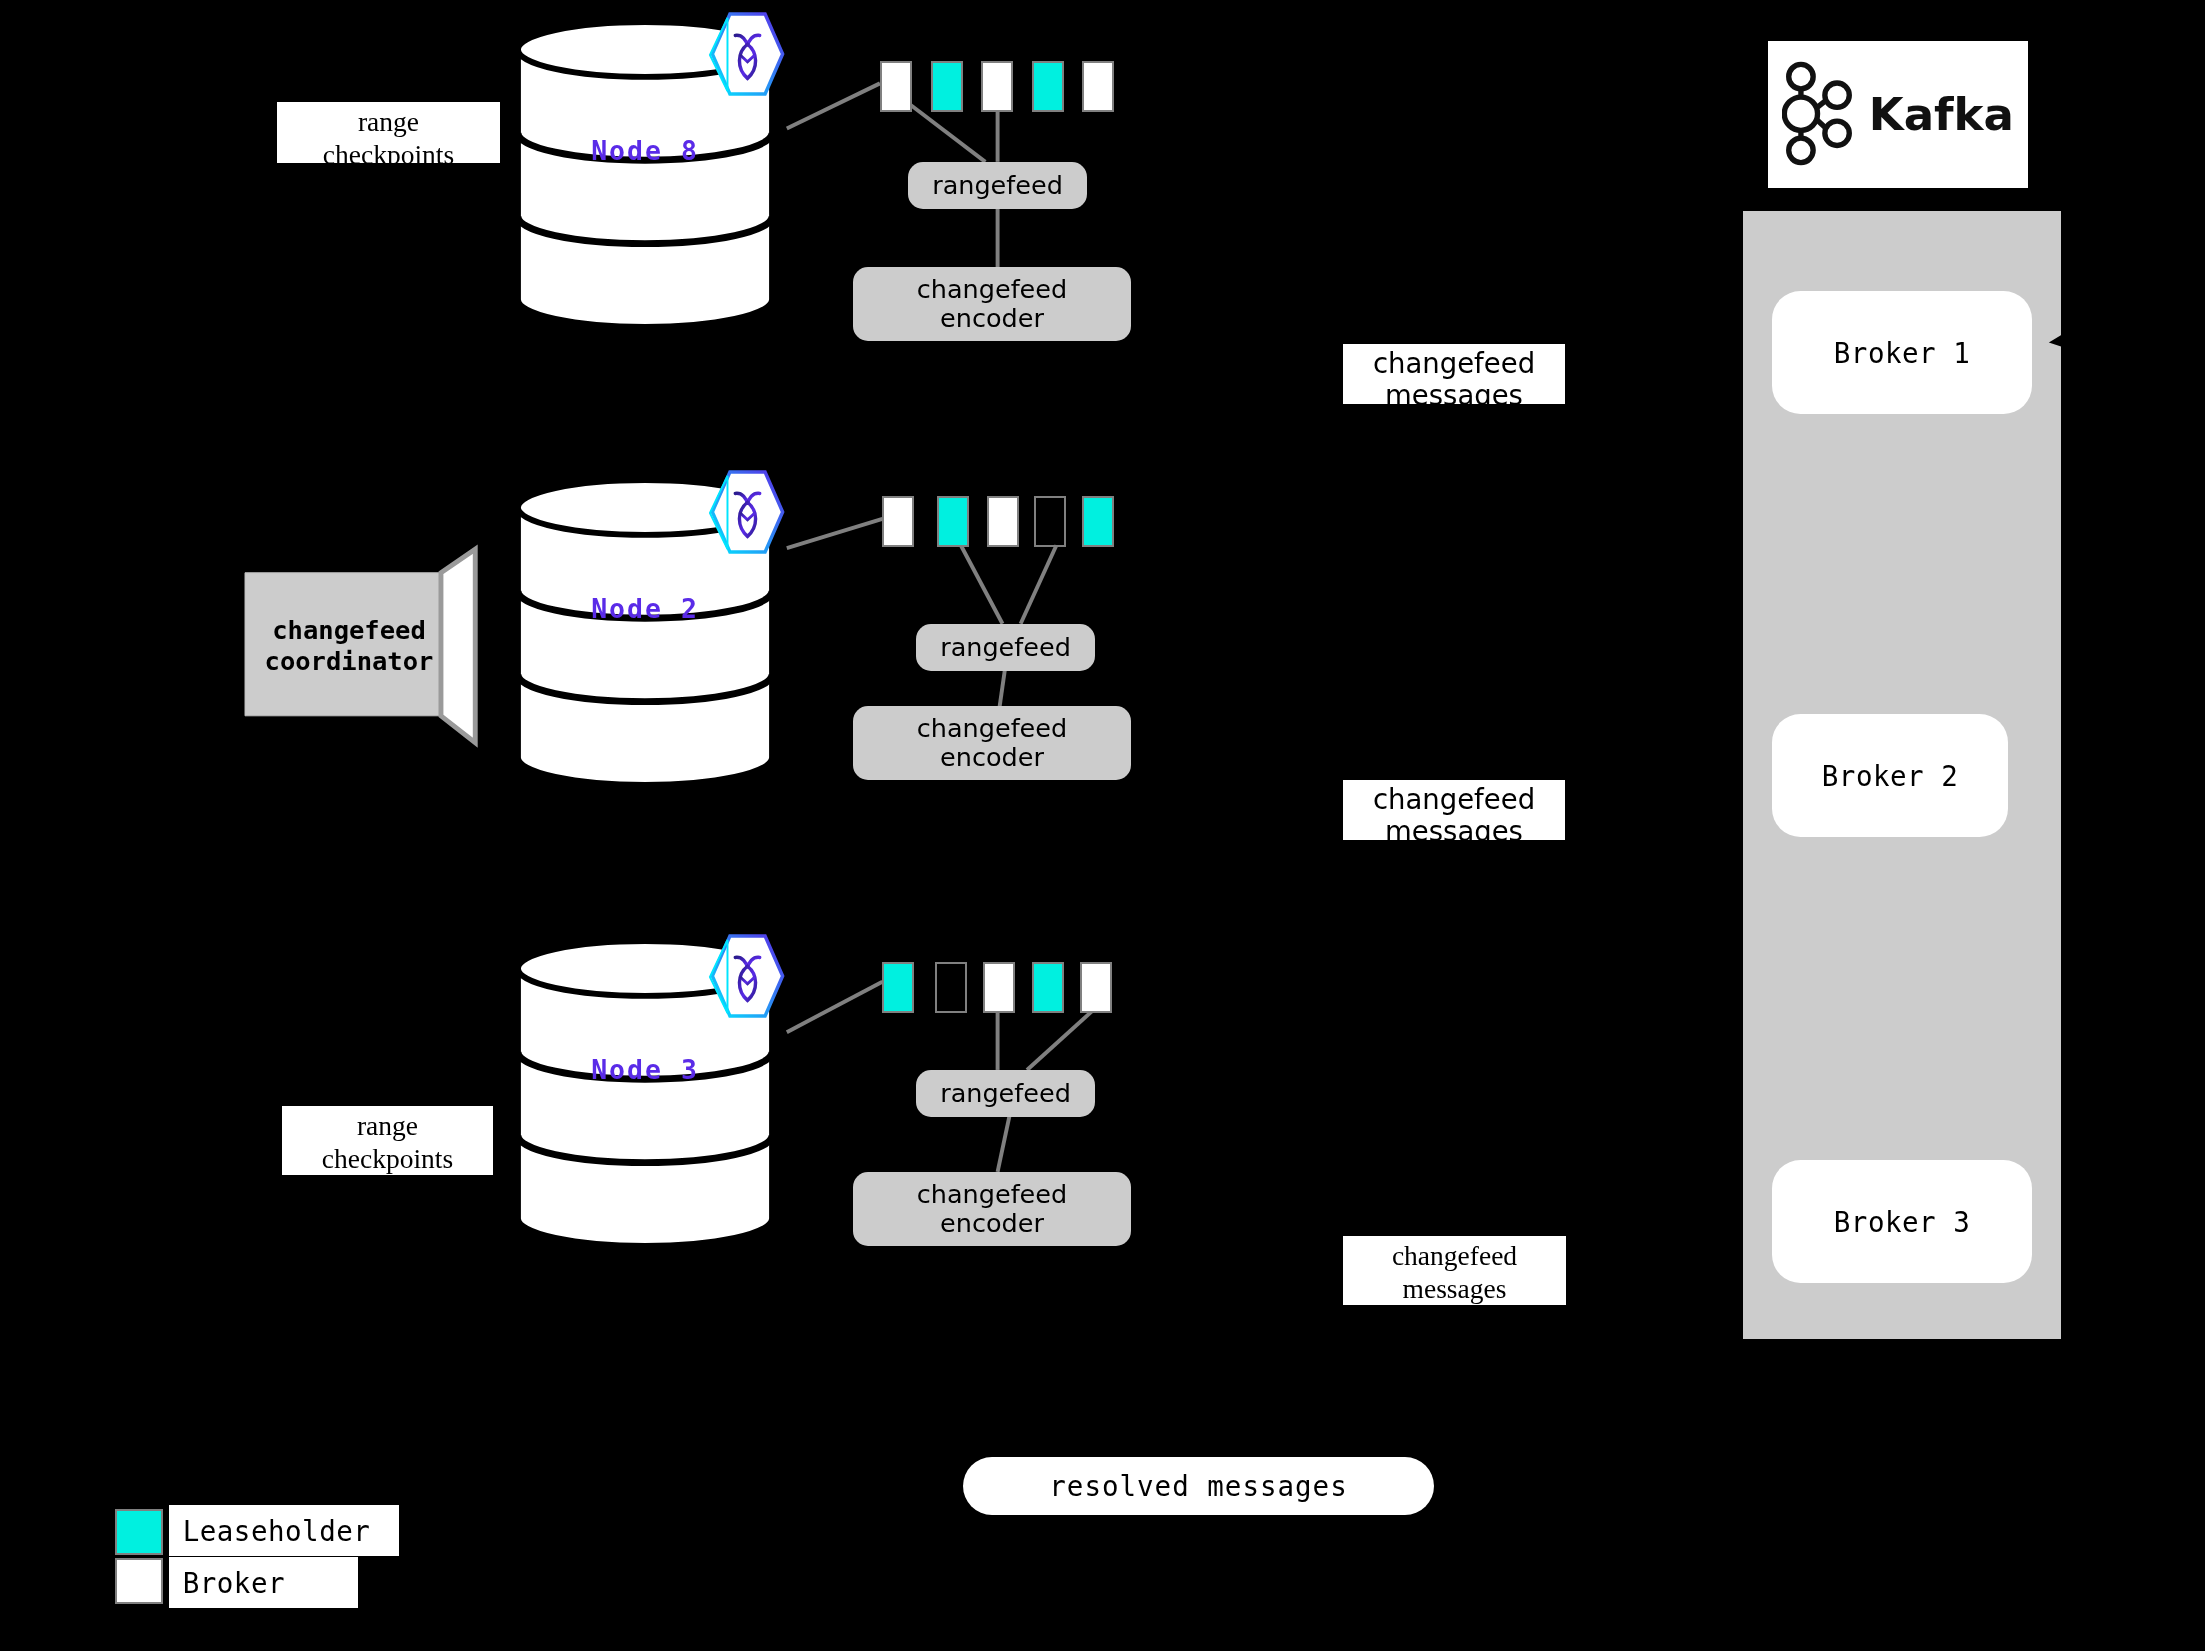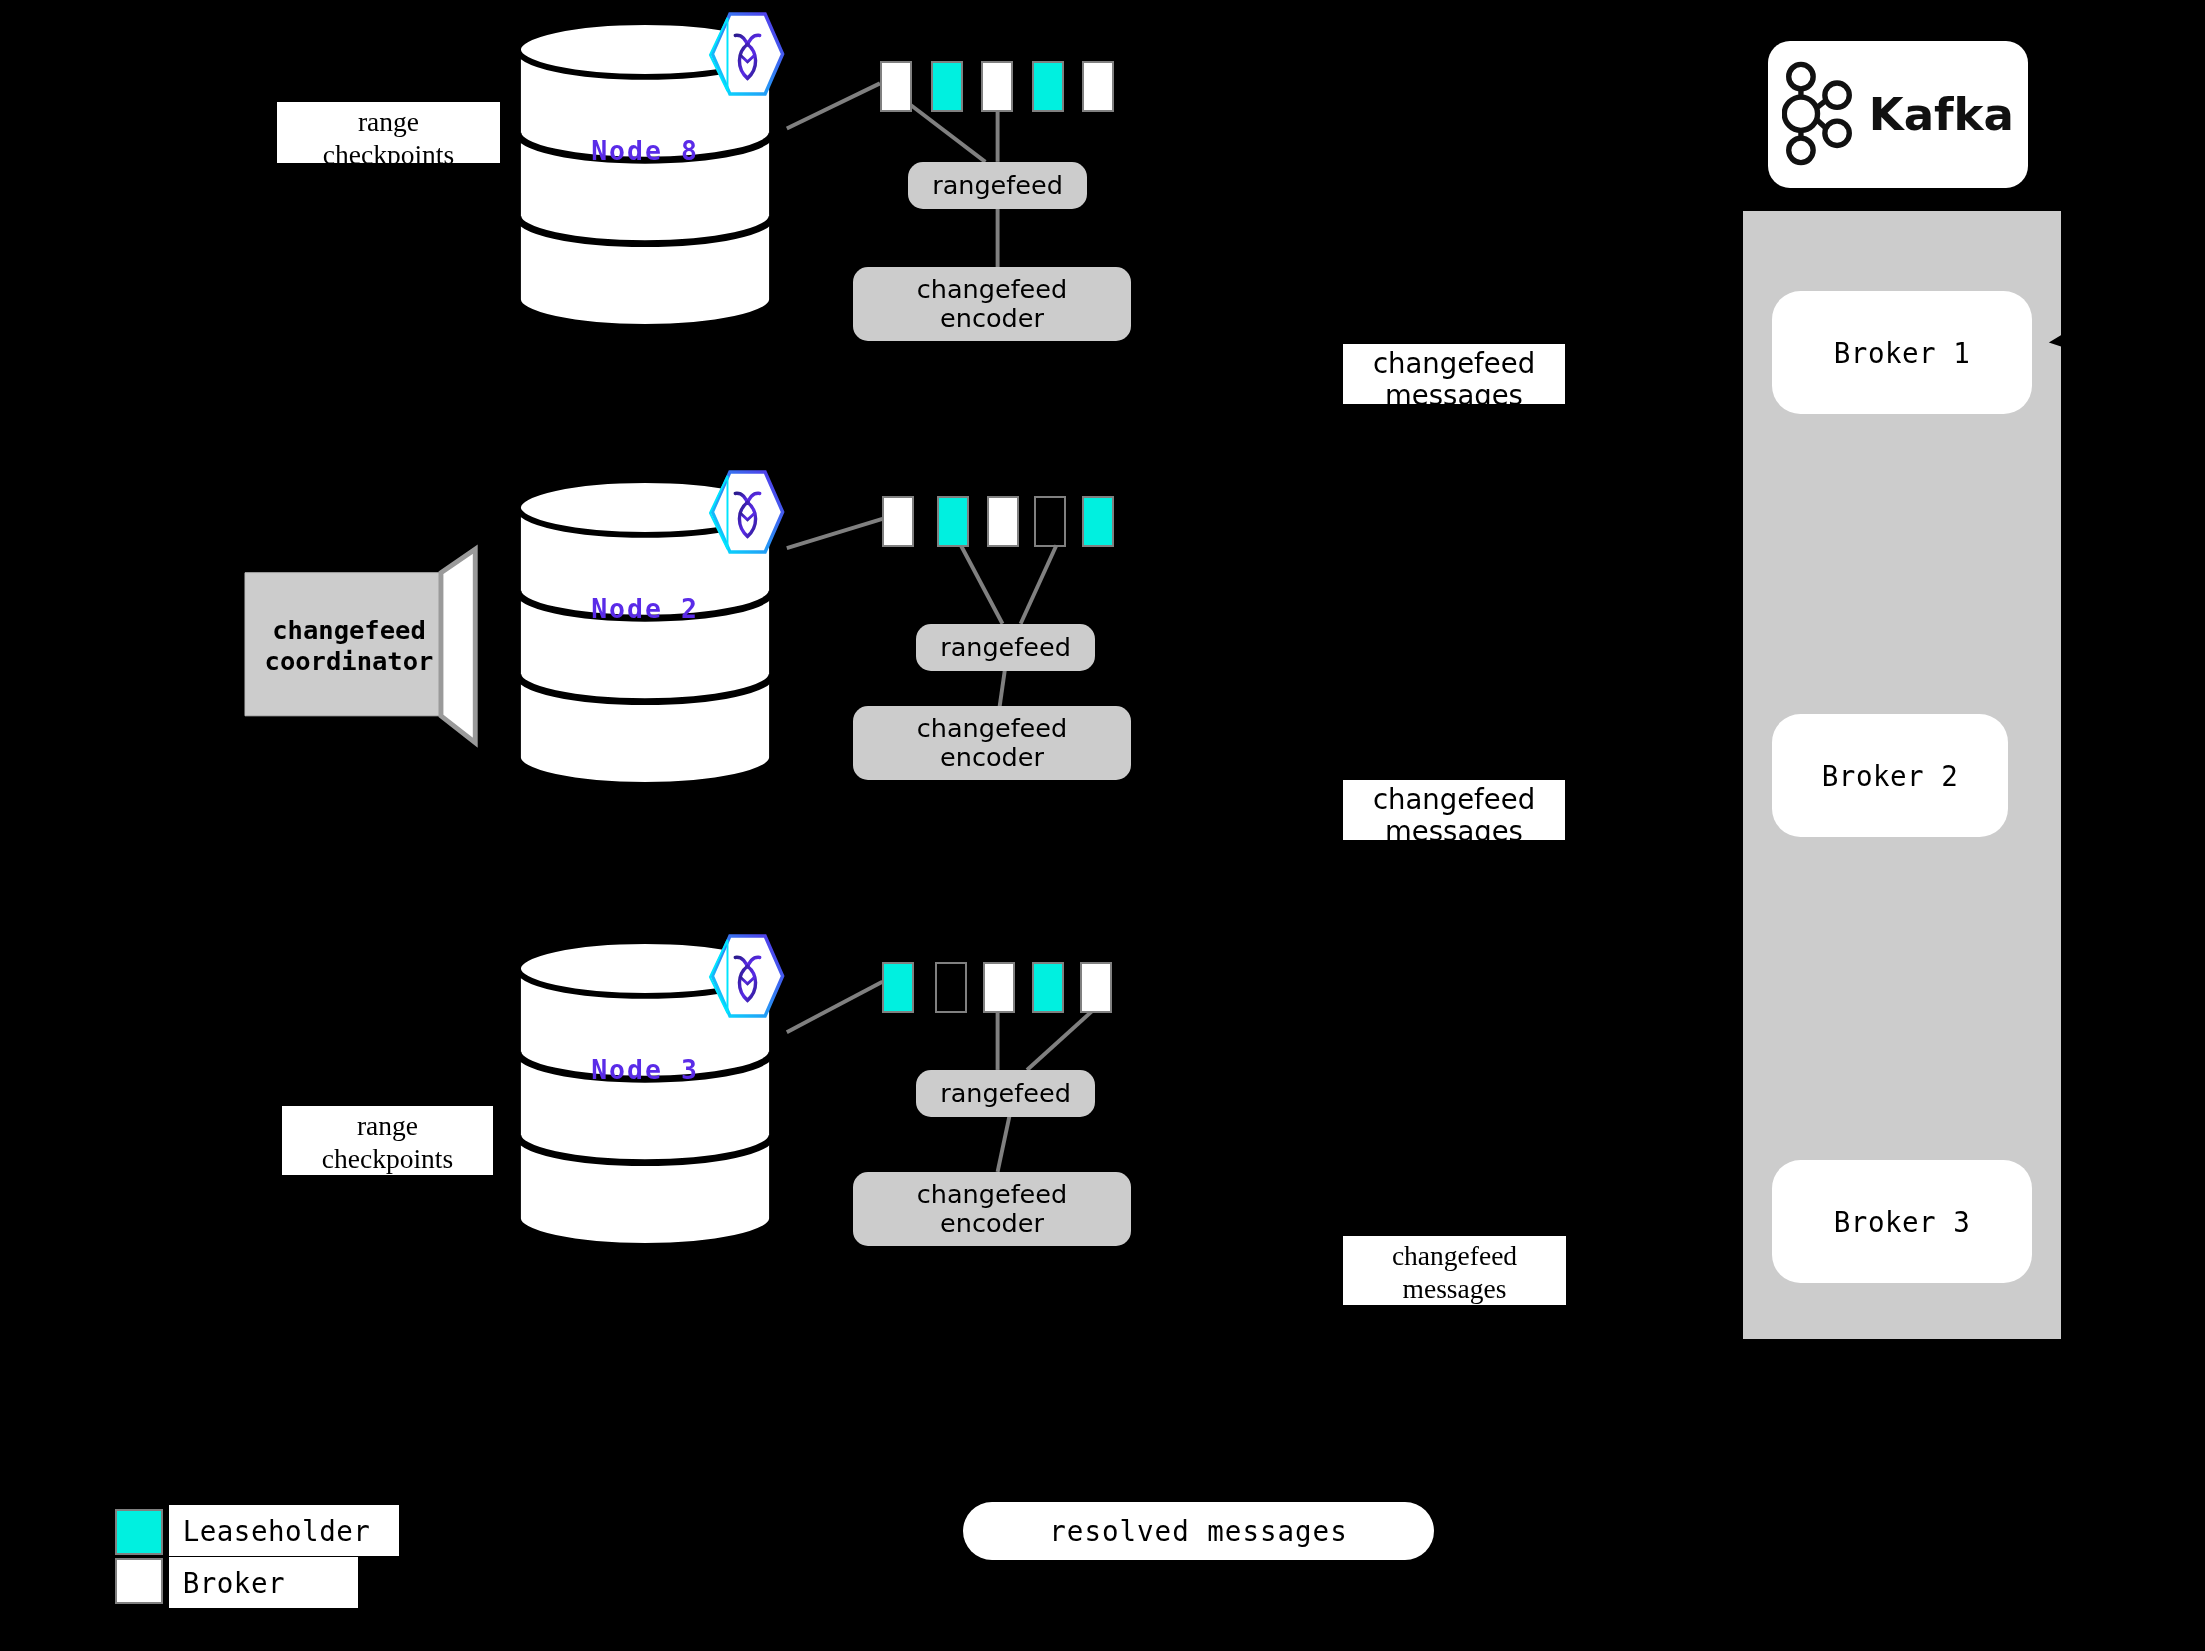--- a/index.html
+++ b/index.html
@@ -67,21 +67,21 @@
     position:absolute;left:0;top:0;width:100%;height:100%;
     display:flex;align-items:center;justify-content:center;
     font-family:"DejaVu Sans Mono","Liberation Mono",monospace;
     font-weight:bold;color:#000;text-align:center;white-space:pre-line;
     line-height:1.2;padding-right:59px;box-sizing:border-box;
   }
 
   
   .kafka-logo{
     position:absolute;background:#fff;display:flex;align-items:center;
-    justify-content:center;gap:12.7px;border-radius:22px;
+    justify-content:center;gap:12.7px;
   }
   .kafka-word{
     font-family:"DejaVu Sans","Liberation Sans",sans-serif;
     font-weight:bold;color:#111;
   }
   .kafka-panel{position:absolute;background:#CCCCCC;}
   .broker{
     position:absolute;background:#FFFFFF;border-radius:28.4px;
     display:flex;align-items:center;justify-content:center;
     font-family:"DejaVu Sans Mono","Liberation Mono",monospace;
@@ -287,21 +287,21 @@
   <div class="kafka-panel" style="left:1743px;top:211px;width:318px;height:1128px;"></div>
 
   <svg class="abs" style="left:2044px;top:329px;width:29px;height:29px;" viewBox="0 0 60 60">
     <polygon points="40,10 10,28 40,38" fill="#000"></polygon>
   </svg>
 
   <div class="broker" style="left:1772px;top:291px;width:260px;height:123px;font-size:27.5px;">Broker 1</div>
   <div class="broker" style="left:1772px;top:714px;width:236px;height:123px;font-size:27.5px;">Broker 2</div>
   <div class="broker" style="left:1772px;top:1160px;width:260px;height:123px;font-size:27.5px;">Broker 3</div>
 
-  <div class="pill" style="left:963px;top:1457px;width:471px;height:58px;font-size:27.5px;margin-top:45px;">resolved messages</div>
+  <div class="pill" style="left:963px;top:1457px;width:471px;height:58px;font-size:27.5px;">resolved messages</div>
 
   <div class="legend-swatch" style="left:115px;top:1509px;width:48px;height:46px;background:#00F0E0;"></div>
   <div class="legend-text" style="left:169px;top:1505px;width:230px;height:51px;font-size:27.5px;">Leaseholder</div>
 
   <div class="legend-swatch" style="left:115px;top:1558px;width:48px;height:46px;background:#FFFFFF;"></div>
   <div class="legend-text" style="left:169px;top:1557px;width:189px;height:51px;font-size:27.5px;">Broker</div>
 
 </div>
 
 

